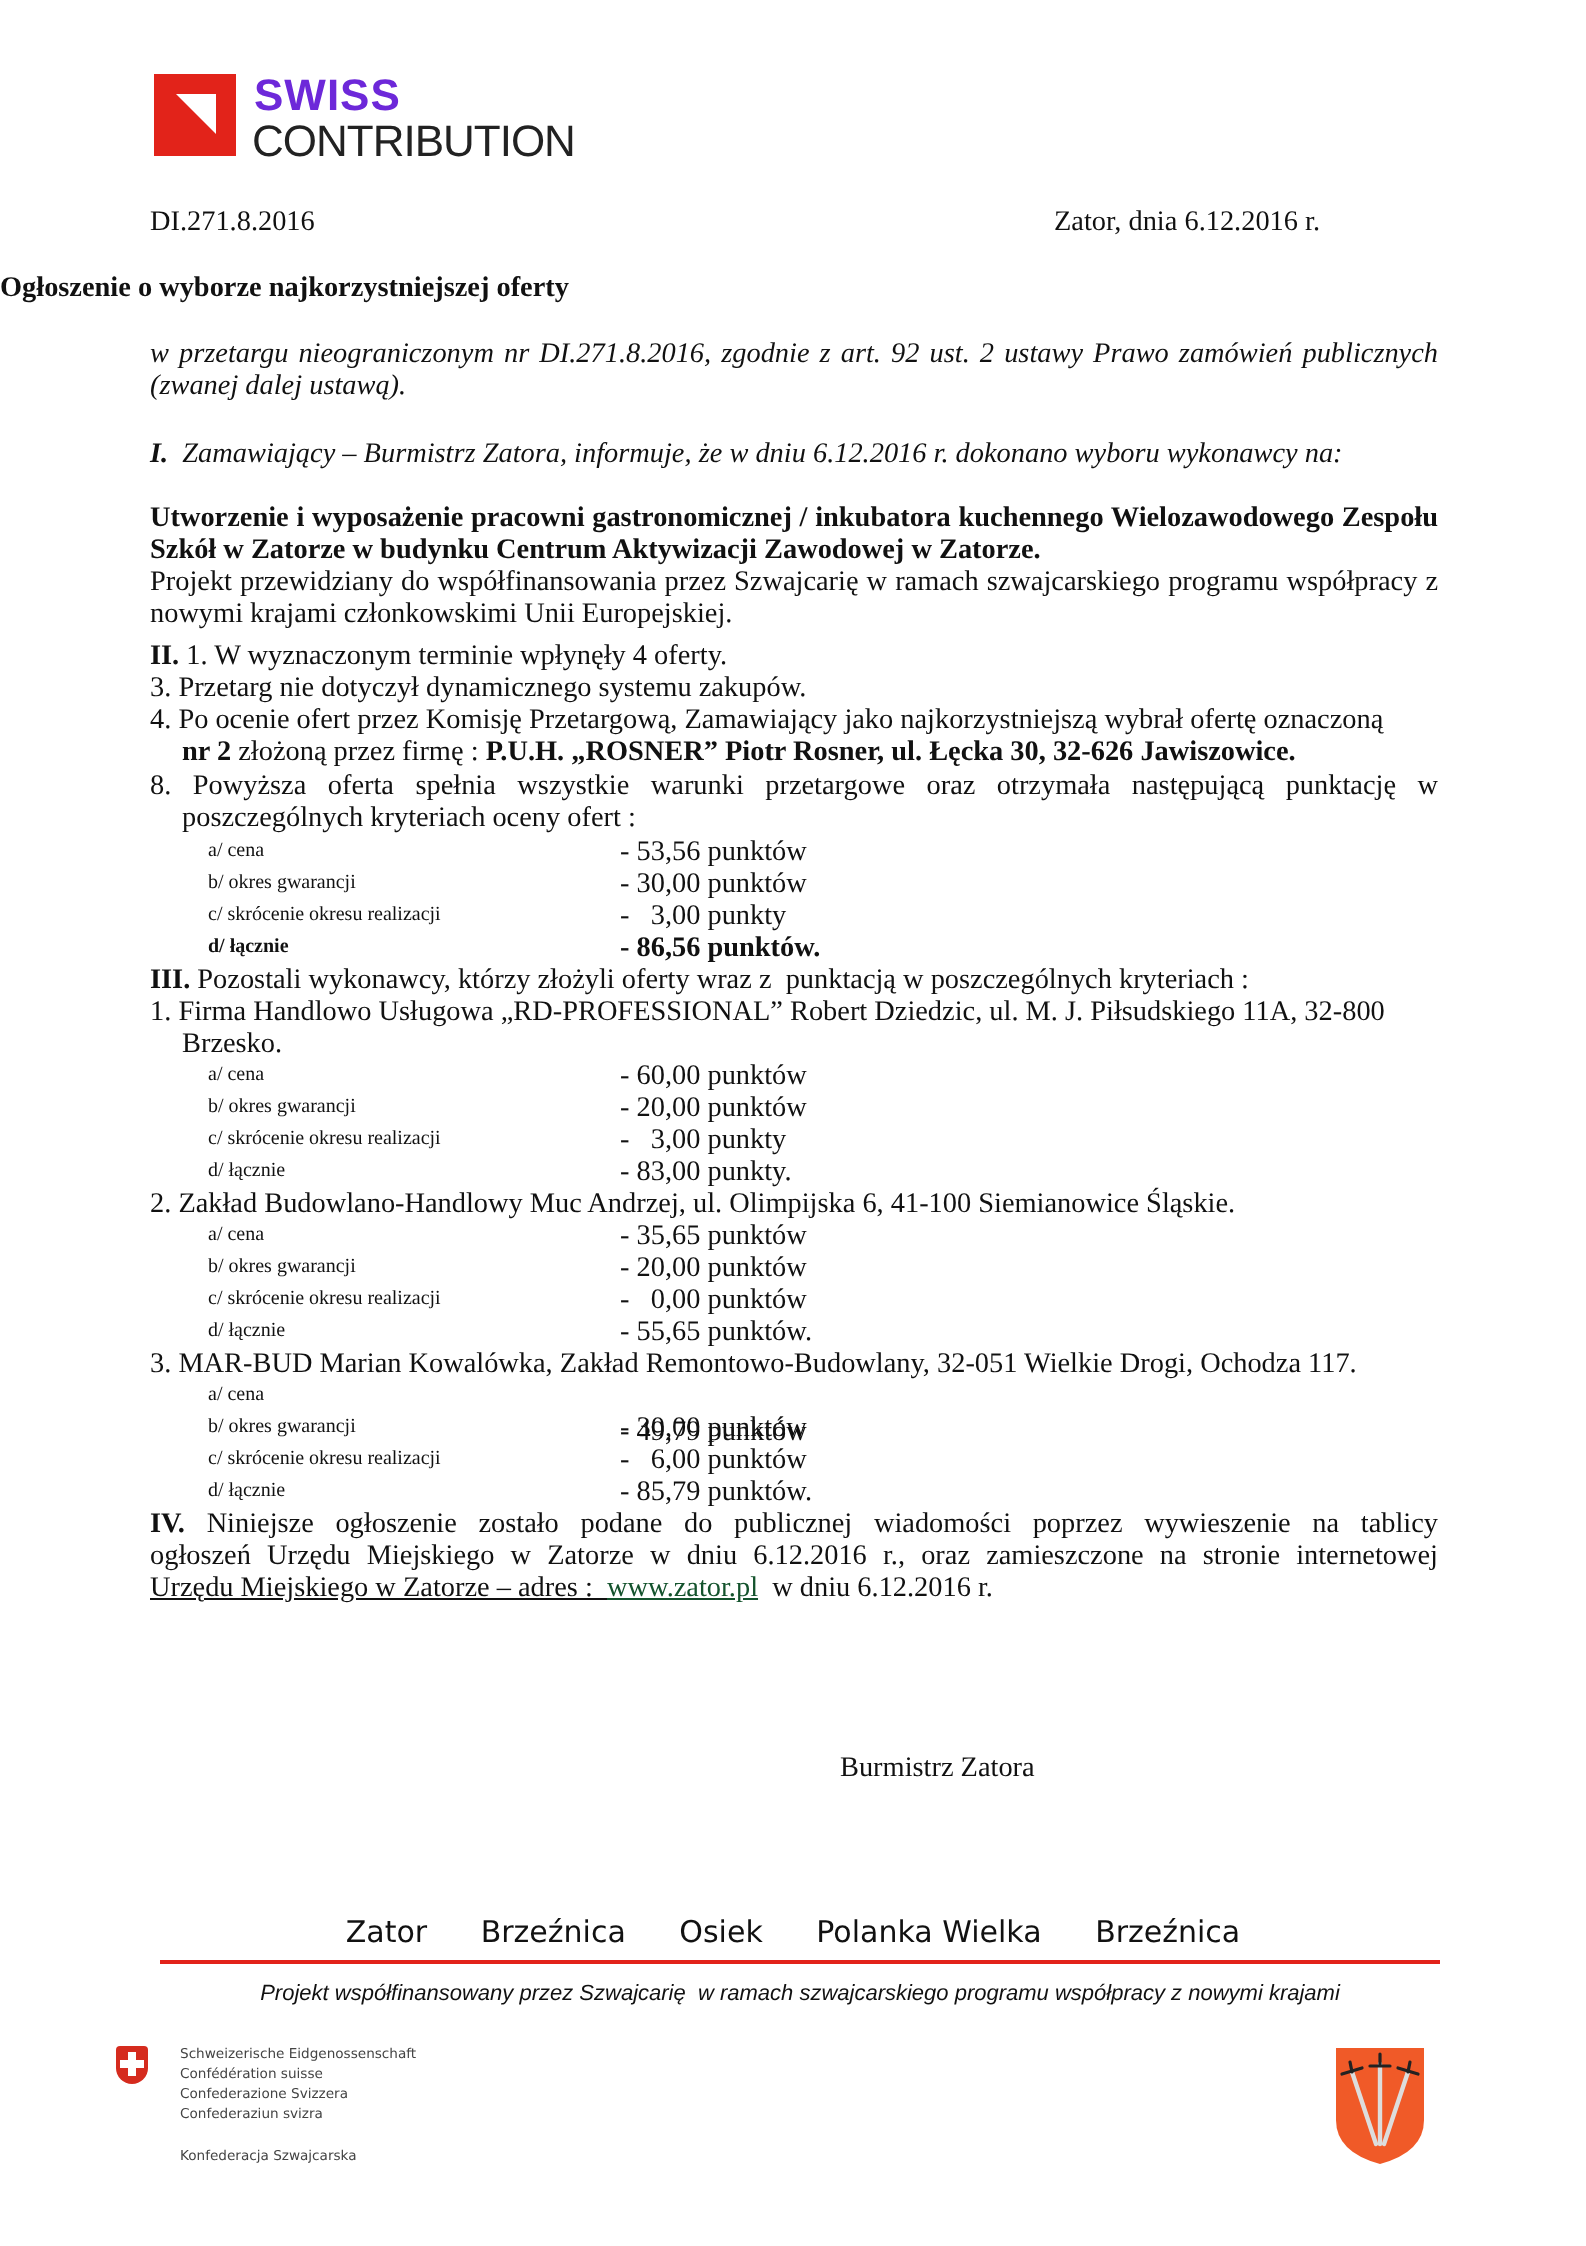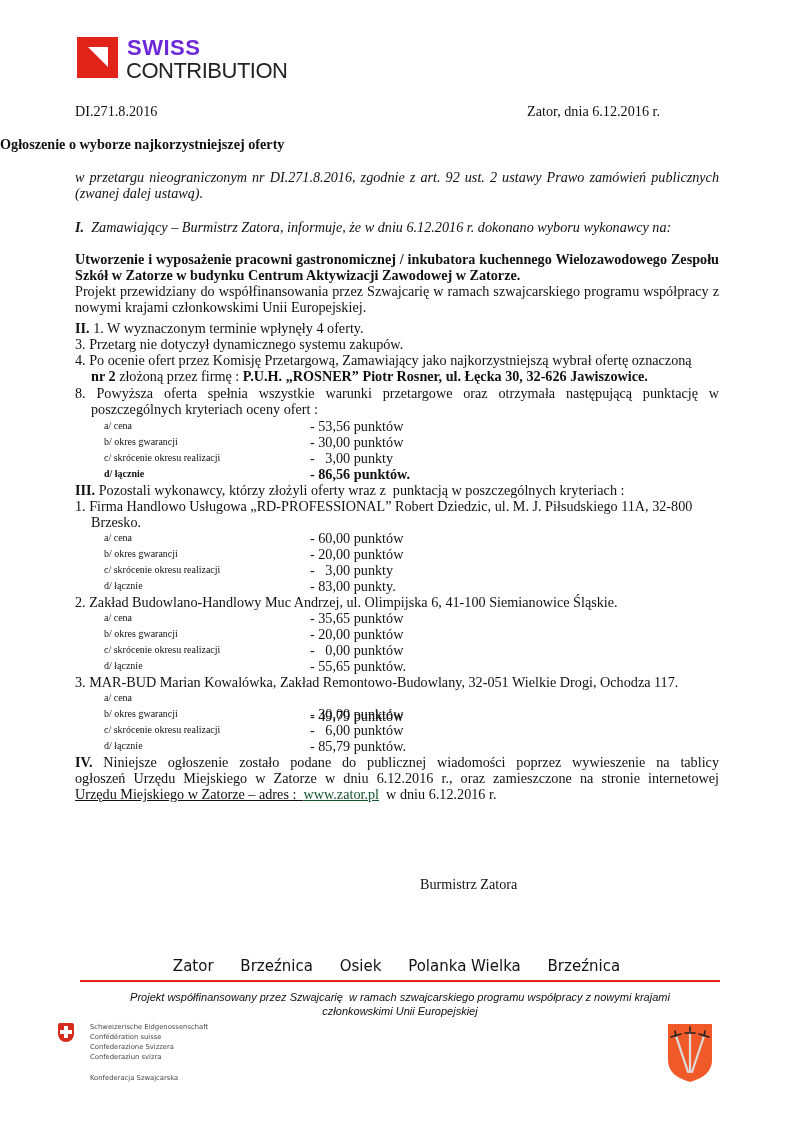--- a/index.html
+++ b/index.html
@@ -131,21 +131,20 @@
 <div class="footer-towns">
   <span>Zator</span>
   <span>Brzeźnica</span>
   <span>Osiek</span>
   <span>Polanka Wielka</span>
   <span>Brzeźnica</span>
 </div>
 <div class="red-rule"></div>
 <div class="footer-note">
   <div style="white-space:pre;">Projekt współfinansowany przez Szwajcarię  w ramach szwajcarskiego programu współpracy z nowymi krajami</div>
-  <div>członkowskimi Unii Europejskiej</div>
 </div>
 
 <div class="conf">
   <div class="conf-shield">
     <div class="conf-cross-v"></div>
       <div class="conf-cross-h"></div>
   </div>
   <div class="conf-lines">
     <div>Schweizerische Eidgenossenschaft</div>
     <div>Confédération suisse</div>

